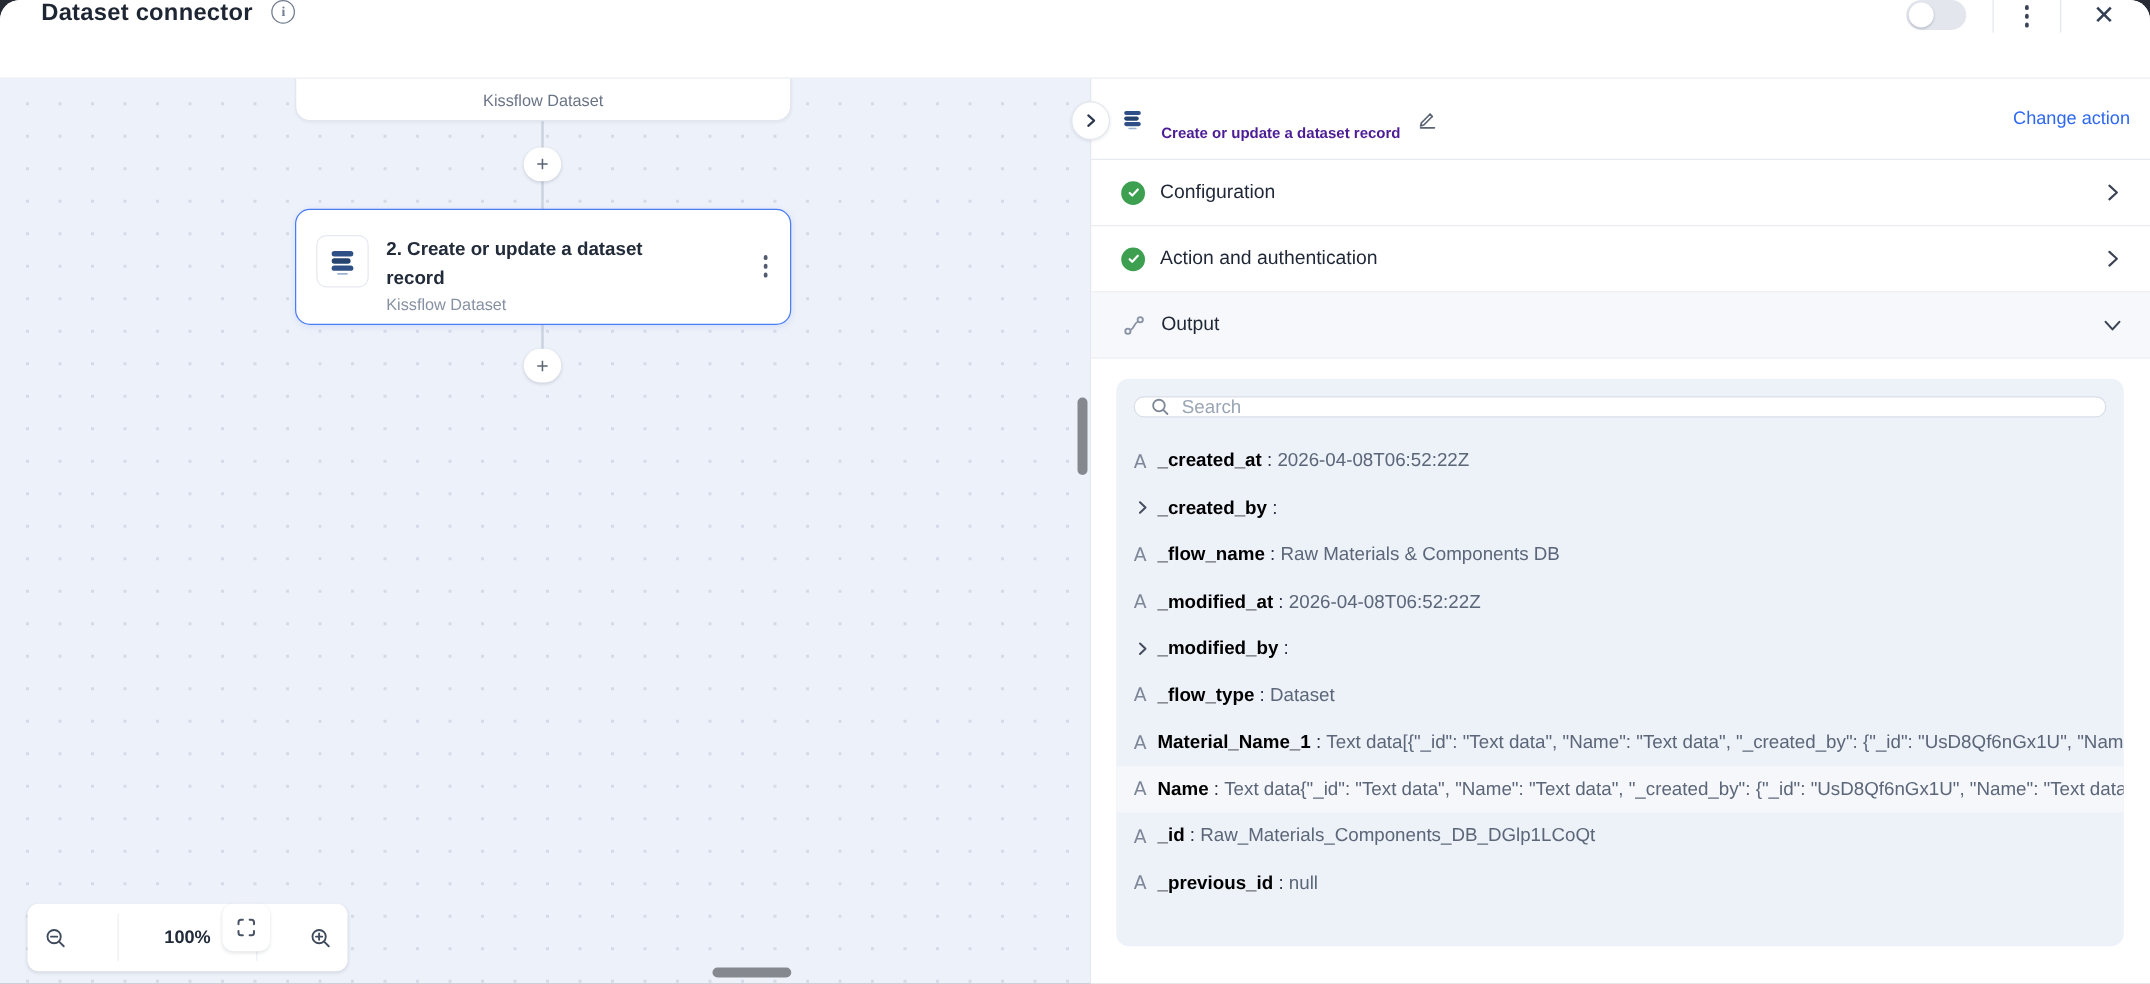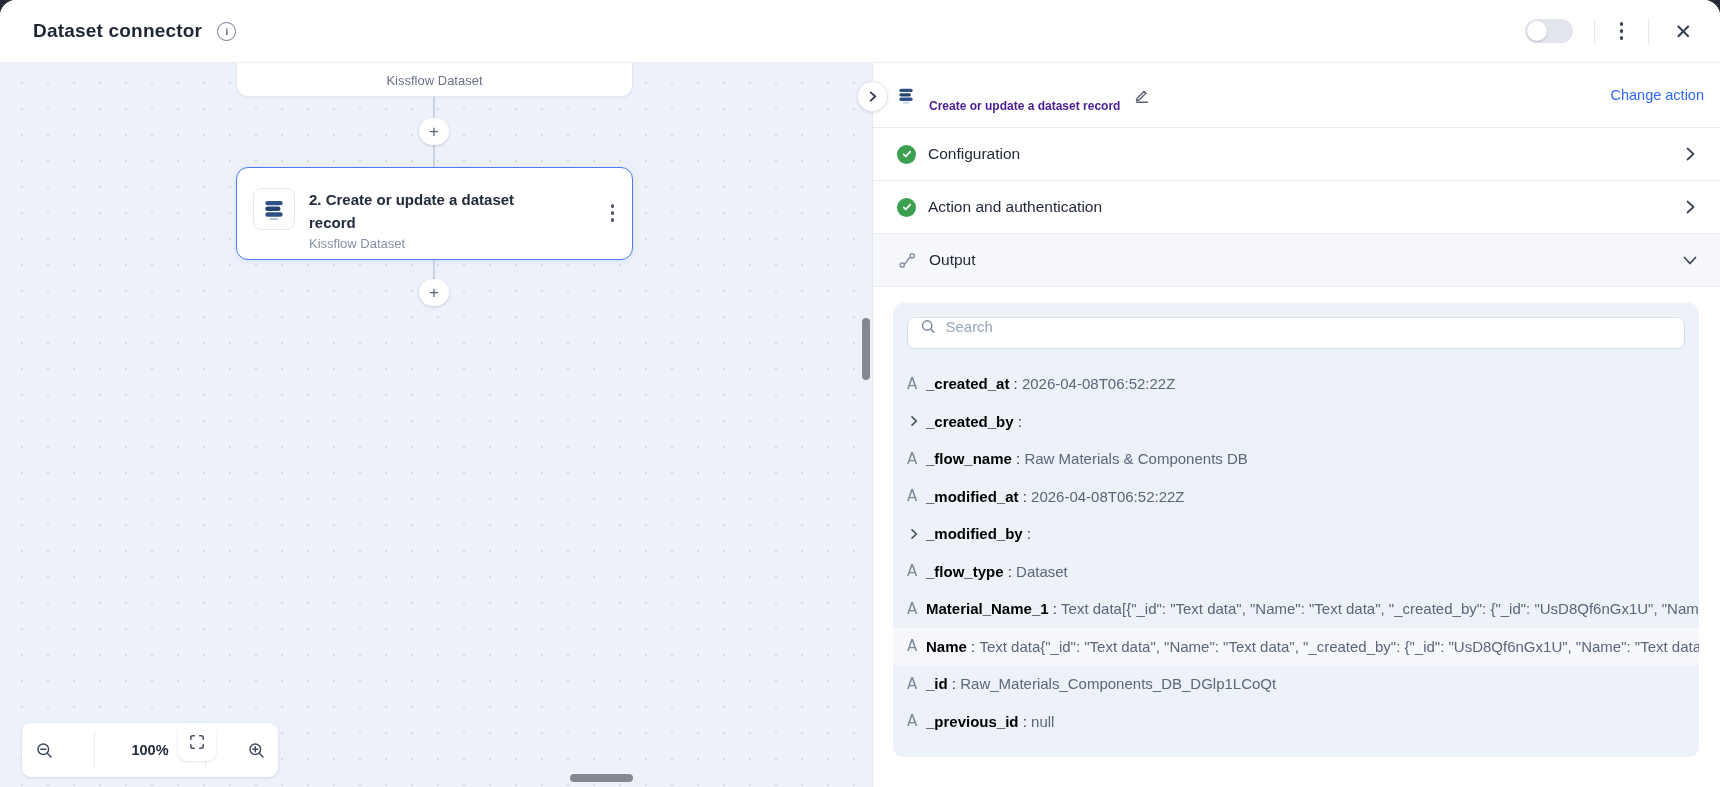--- a/index.html
+++ b/index.html
@@ -1,21 +1,21 @@
 <!DOCTYPE html>
 <html><head>
 <meta charset="utf-8">
 <style>
   * { margin:0; padding:0; box-sizing:border-box; }
   html,body { width:1720px; height:787px; }
   body { background:#262b34; font-family:"Liberation Sans", sans-serif; overflow:hidden; }
   .app { width:1720px; height:787px; background:#fff; border-radius:16px 16px 0 0; overflow:hidden; display:flex; flex-direction:column; }
 
   
-  .topbar { height:63px; flex:0 0 63px; display:flex; align-items:center; padding:0 24px 0 33px; border-bottom:1px solid #e9ecf1; background:#fff; }
+  .topbar { height:63px; flex:0 0 63px; display:flex; padding:0 24px 0 33px; border-bottom:1px solid #e9ecf1; background:#fff; }
   .title { font-size:19px; font-weight:bold; color:#1e2633; letter-spacing:.2px; }
   .info-i { width:19px; height:19px; border:1.5px solid #717c8e; border-radius:50%; margin-left:15px; display:flex; align-items:center; justify-content:center; font-size:11px; color:#717c8e; font-weight:bold; font-family:"Liberation Serif", serif; }
   .topbar .spacer { flex:1; }
   .toggle { width:48px; height:24px; border-radius:12px; background:#e3e6ed; position:relative; }
   .toggle .knob { position:absolute; left:2px; top:2px; width:20px; height:20px; border-radius:50%; background:#fff; box-shadow:0 1px 2px rgba(30,40,70,.25); }
   .vsep { width:1px; height:26px; background:#e4e7ed; margin:0 21px; }
   .kebab { display:flex; flex-direction:column; gap:3.5px; padding:4px; cursor:pointer; }
   .kebab i { width:3.5px; height:3.5px; border-radius:50%; background:#3c4557; }
   .closex { font-size:21px; color:#333f54; line-height:1; padding:2px 4px; cursor:pointer; }
 
@@ -57,21 +57,21 @@
   .pedit { margin-left:13px; cursor:pointer; display:flex; }
   .phead .spacer { flex:1; }
   .change { font-size:14.5px; font-weight:500; color:#2e68f0; cursor:pointer; }
   .prow { height:53px; flex:0 0 53px; display:flex; align-items:center; padding:0 20px 0 24px; border-bottom:1px solid #e9ecf1; cursor:pointer; }
   .prow .lbl { font-size:15.5px; font-weight:500; color:#1f2736; margin-left:12px; }
   .prow .spacer { flex:1; }
   .prow.outrow { background:#f6f8fb; }
   .check { width:19px; height:19px; border-radius:50%; background:#3ca050; display:flex; align-items:center; justify-content:center; }
   .pbody { flex:1; background:#fff; padding:16px 21px 0 20px; min-height:0; }
   .card { background:#edf1f8; border-radius:10px; height:454px; padding:14px; overflow:hidden; }
-  .search { height:32px; background:#fff; border:1px solid #d9dee9; border-radius:8px; display:flex; align-items:flex-start; padding:0 0 0 12px; }
+  .search { height:17px; background:#fff; border:1px solid #d9dee9; border-radius:8px; display:flex; align-items:center; padding:0 0 0 12px; }
   .search input { border:none; outline:none; background:transparent; font-size:15px; color:#3a4456; margin-left:9px; width:100%; font-family:"Liberation Sans", sans-serif; }
   .search input::placeholder { color:#9aa5b5; }
   .fields { margin-top:16px; }
   .frow { height:37.5px; display:flex; align-items:center; font-size:15px; white-space:nowrap; overflow:hidden; margin:0 -14px; padding:0 14px; cursor:pointer; }
   .frow.hl { background:#f5f7fb; }
   .ficon { width:19px; flex:0 0 19px; color:#7e8798; font-size:15px; font-family:"DejaVu Sans", sans-serif; display:flex; align-items:center; }
   .fkey { color:#000000; font-weight:600; }
   .fsep { color:#2c3648; white-space:pre; }
   .fval { color:#5b6678; }
   svg { display:block; }

